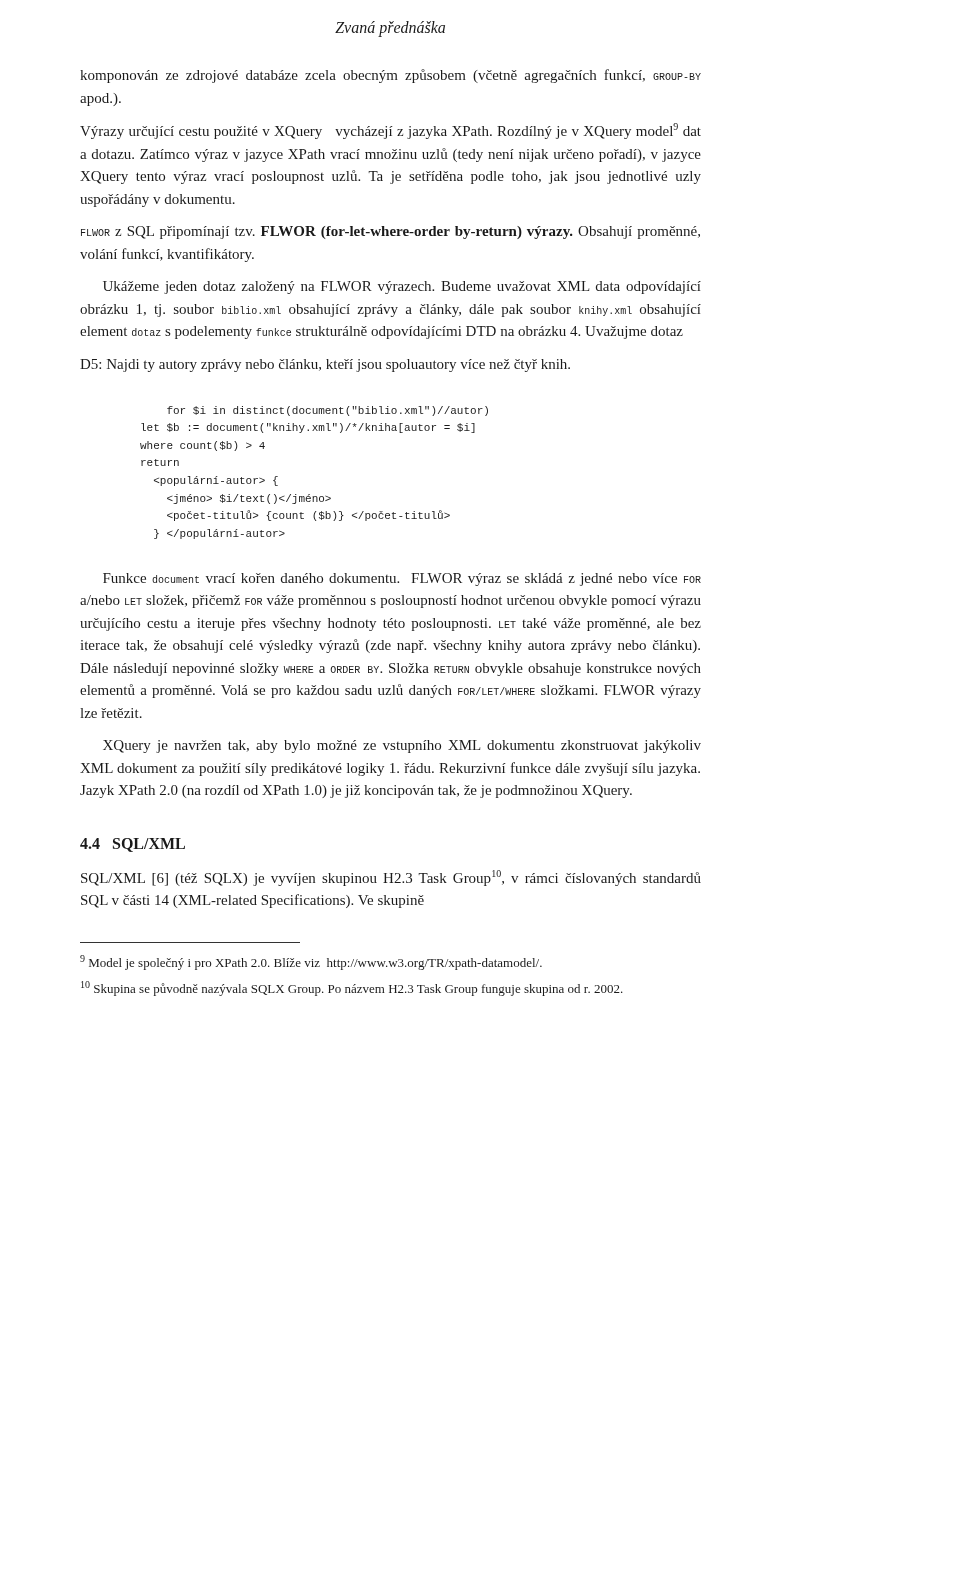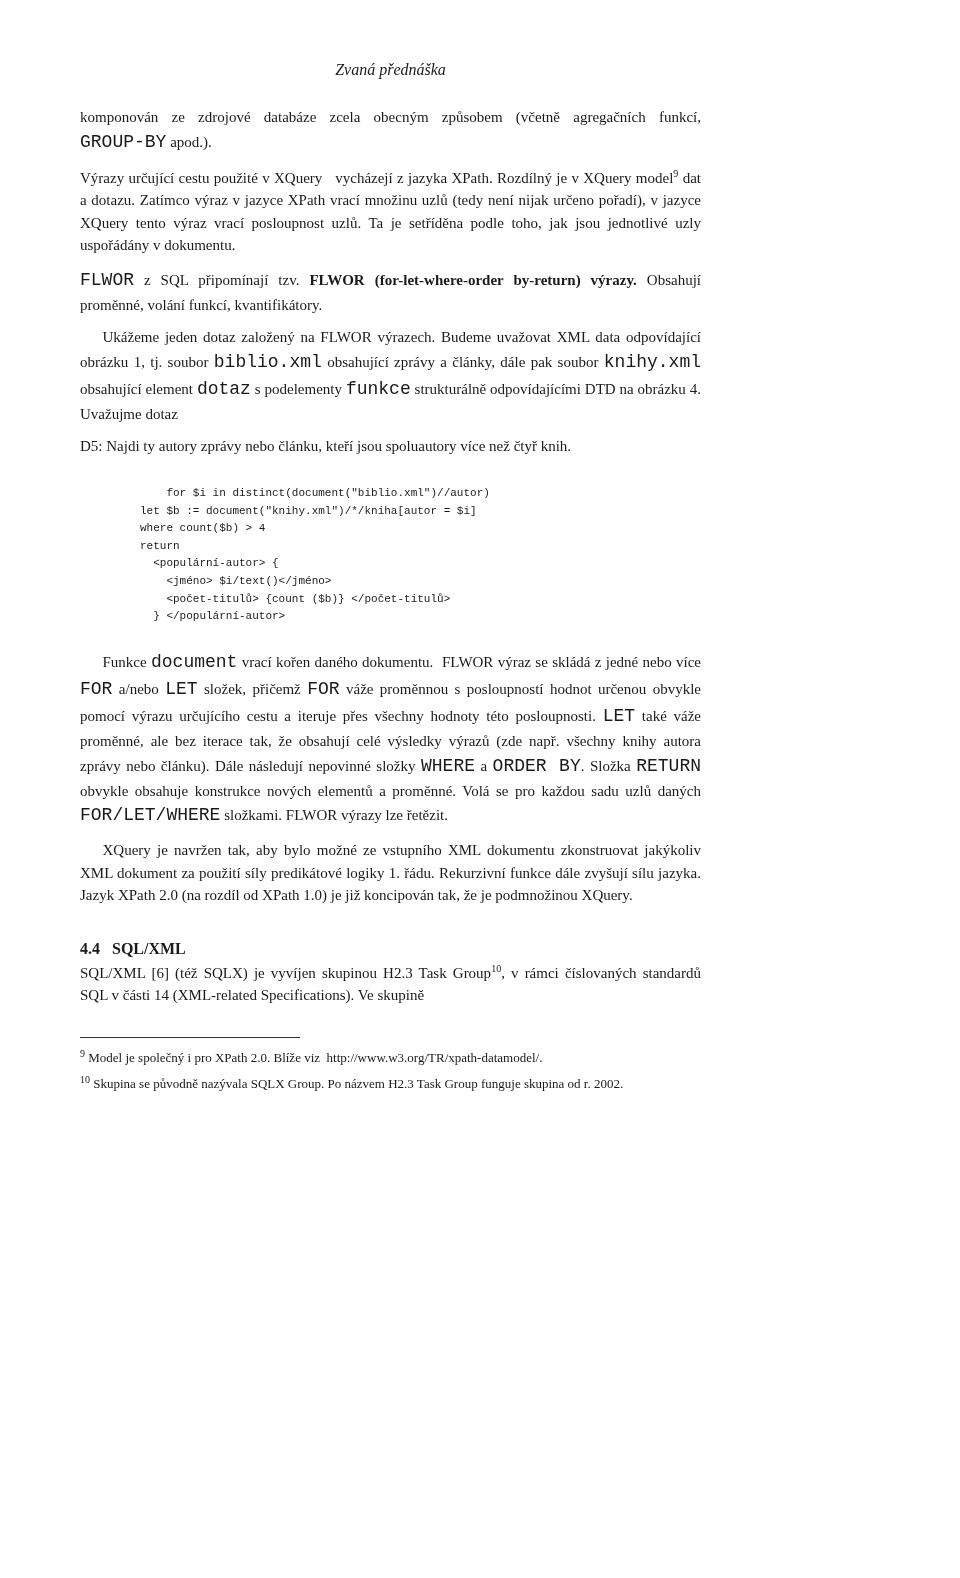--- a/index.html
+++ b/index.html
@@ -12,21 +12,21 @@
       background: #fff;
       color: #1a1a1a;
       font-family: "Times New Roman", Times, serif;
       font-size: 15px;
       line-height: 1.5;
     }
 
     .page {
       width: 781px;
       min-height: 1578px;
-      padding: 58px 80px 60px 80px;
+      padding: 16px 80px 60px 80px;
       position: relative;
     }
 
     .page-title {
       text-align: center;
       font-style: italic;
       font-size: 16px;
       margin-bottom: 24px;
     }
 
@@ -34,35 +34,36 @@
       text-align: justify;
       margin-bottom: 10px;
     }
 
     .indent {
       text-indent: 1.5em;
     }
 
     code, .mono {
       font-family: "Courier New", Courier, monospace;
-      font-size: 18px;
+      font-size: 10px;
     }
 
     .code-block {
       font-family: "Courier New", Courier, monospace;
       font-size: 11px;
       margin: 6px 0 6px 60px;
       line-height: 1.6;
       white-space: pre;
     }
 
     .section-heading {
       font-weight: bold;
       font-size: 16px;
       margin-top: 30px;
+      margin-bottom: 10px;
     }
 
     .footnote-divider {
       border: none;
       border-top: 1px solid #333;
       width: 220px;
       margin-top: 30px;
       margin-bottom: 8px;
     }
 

